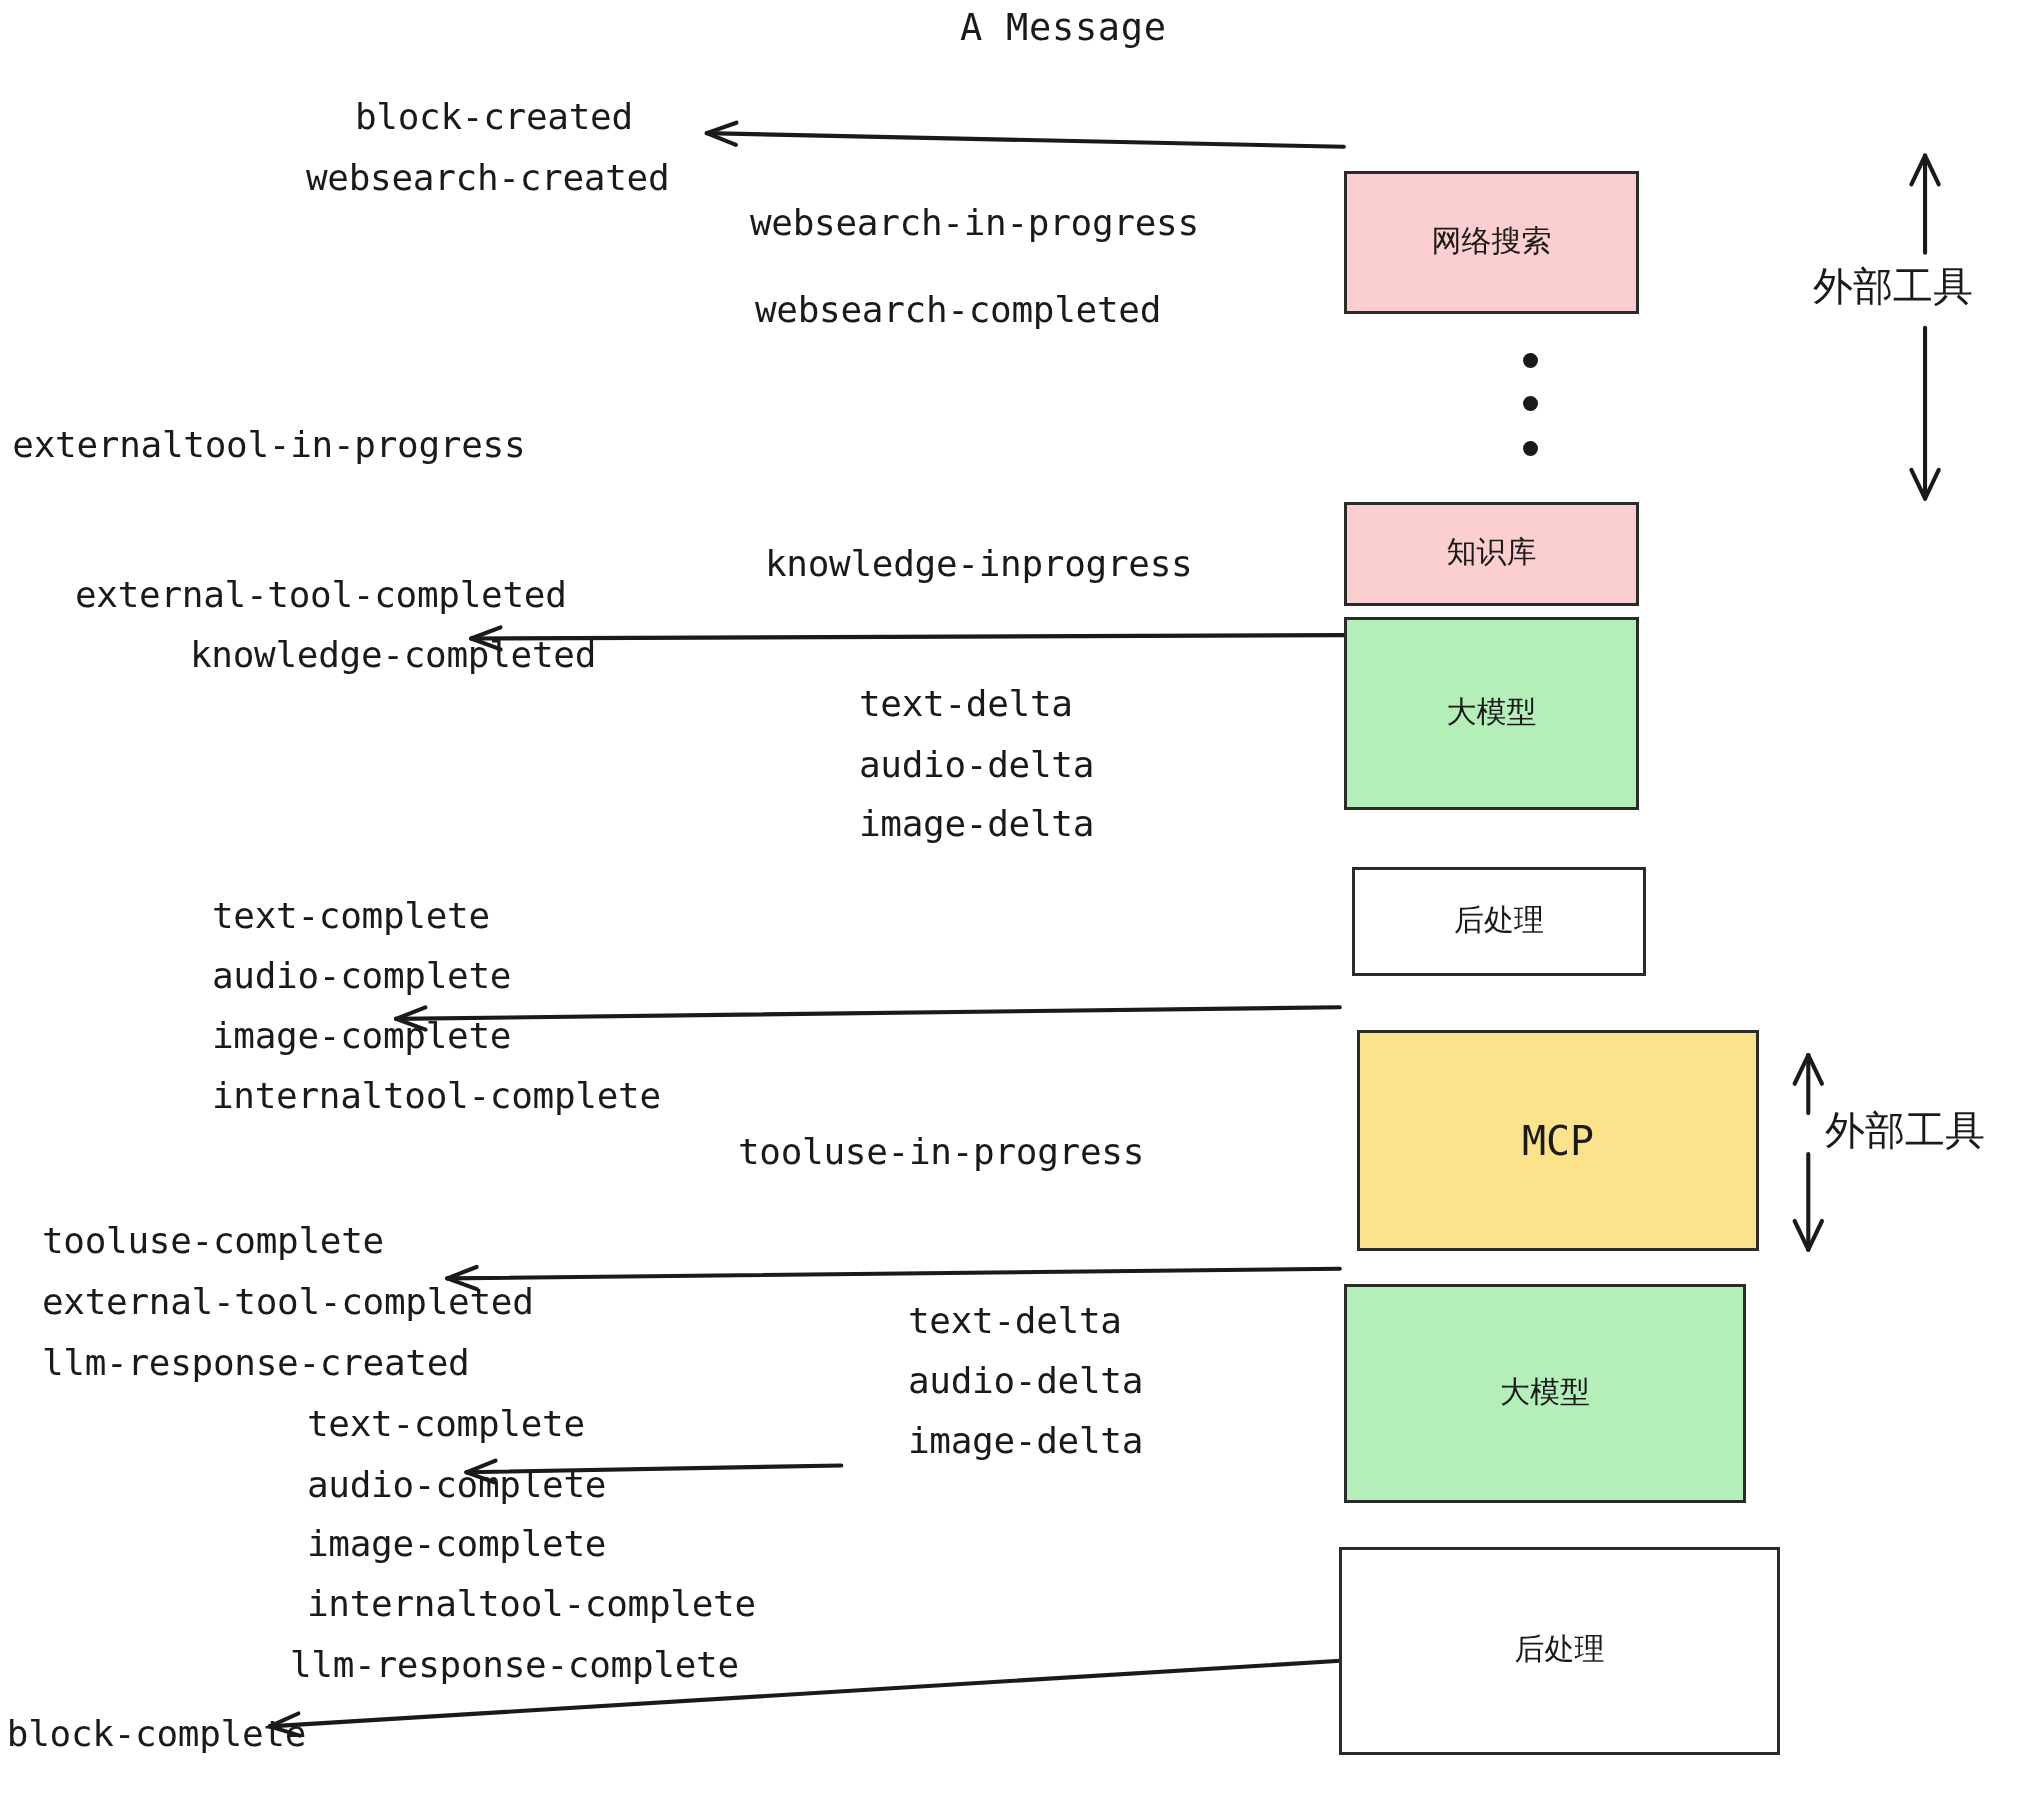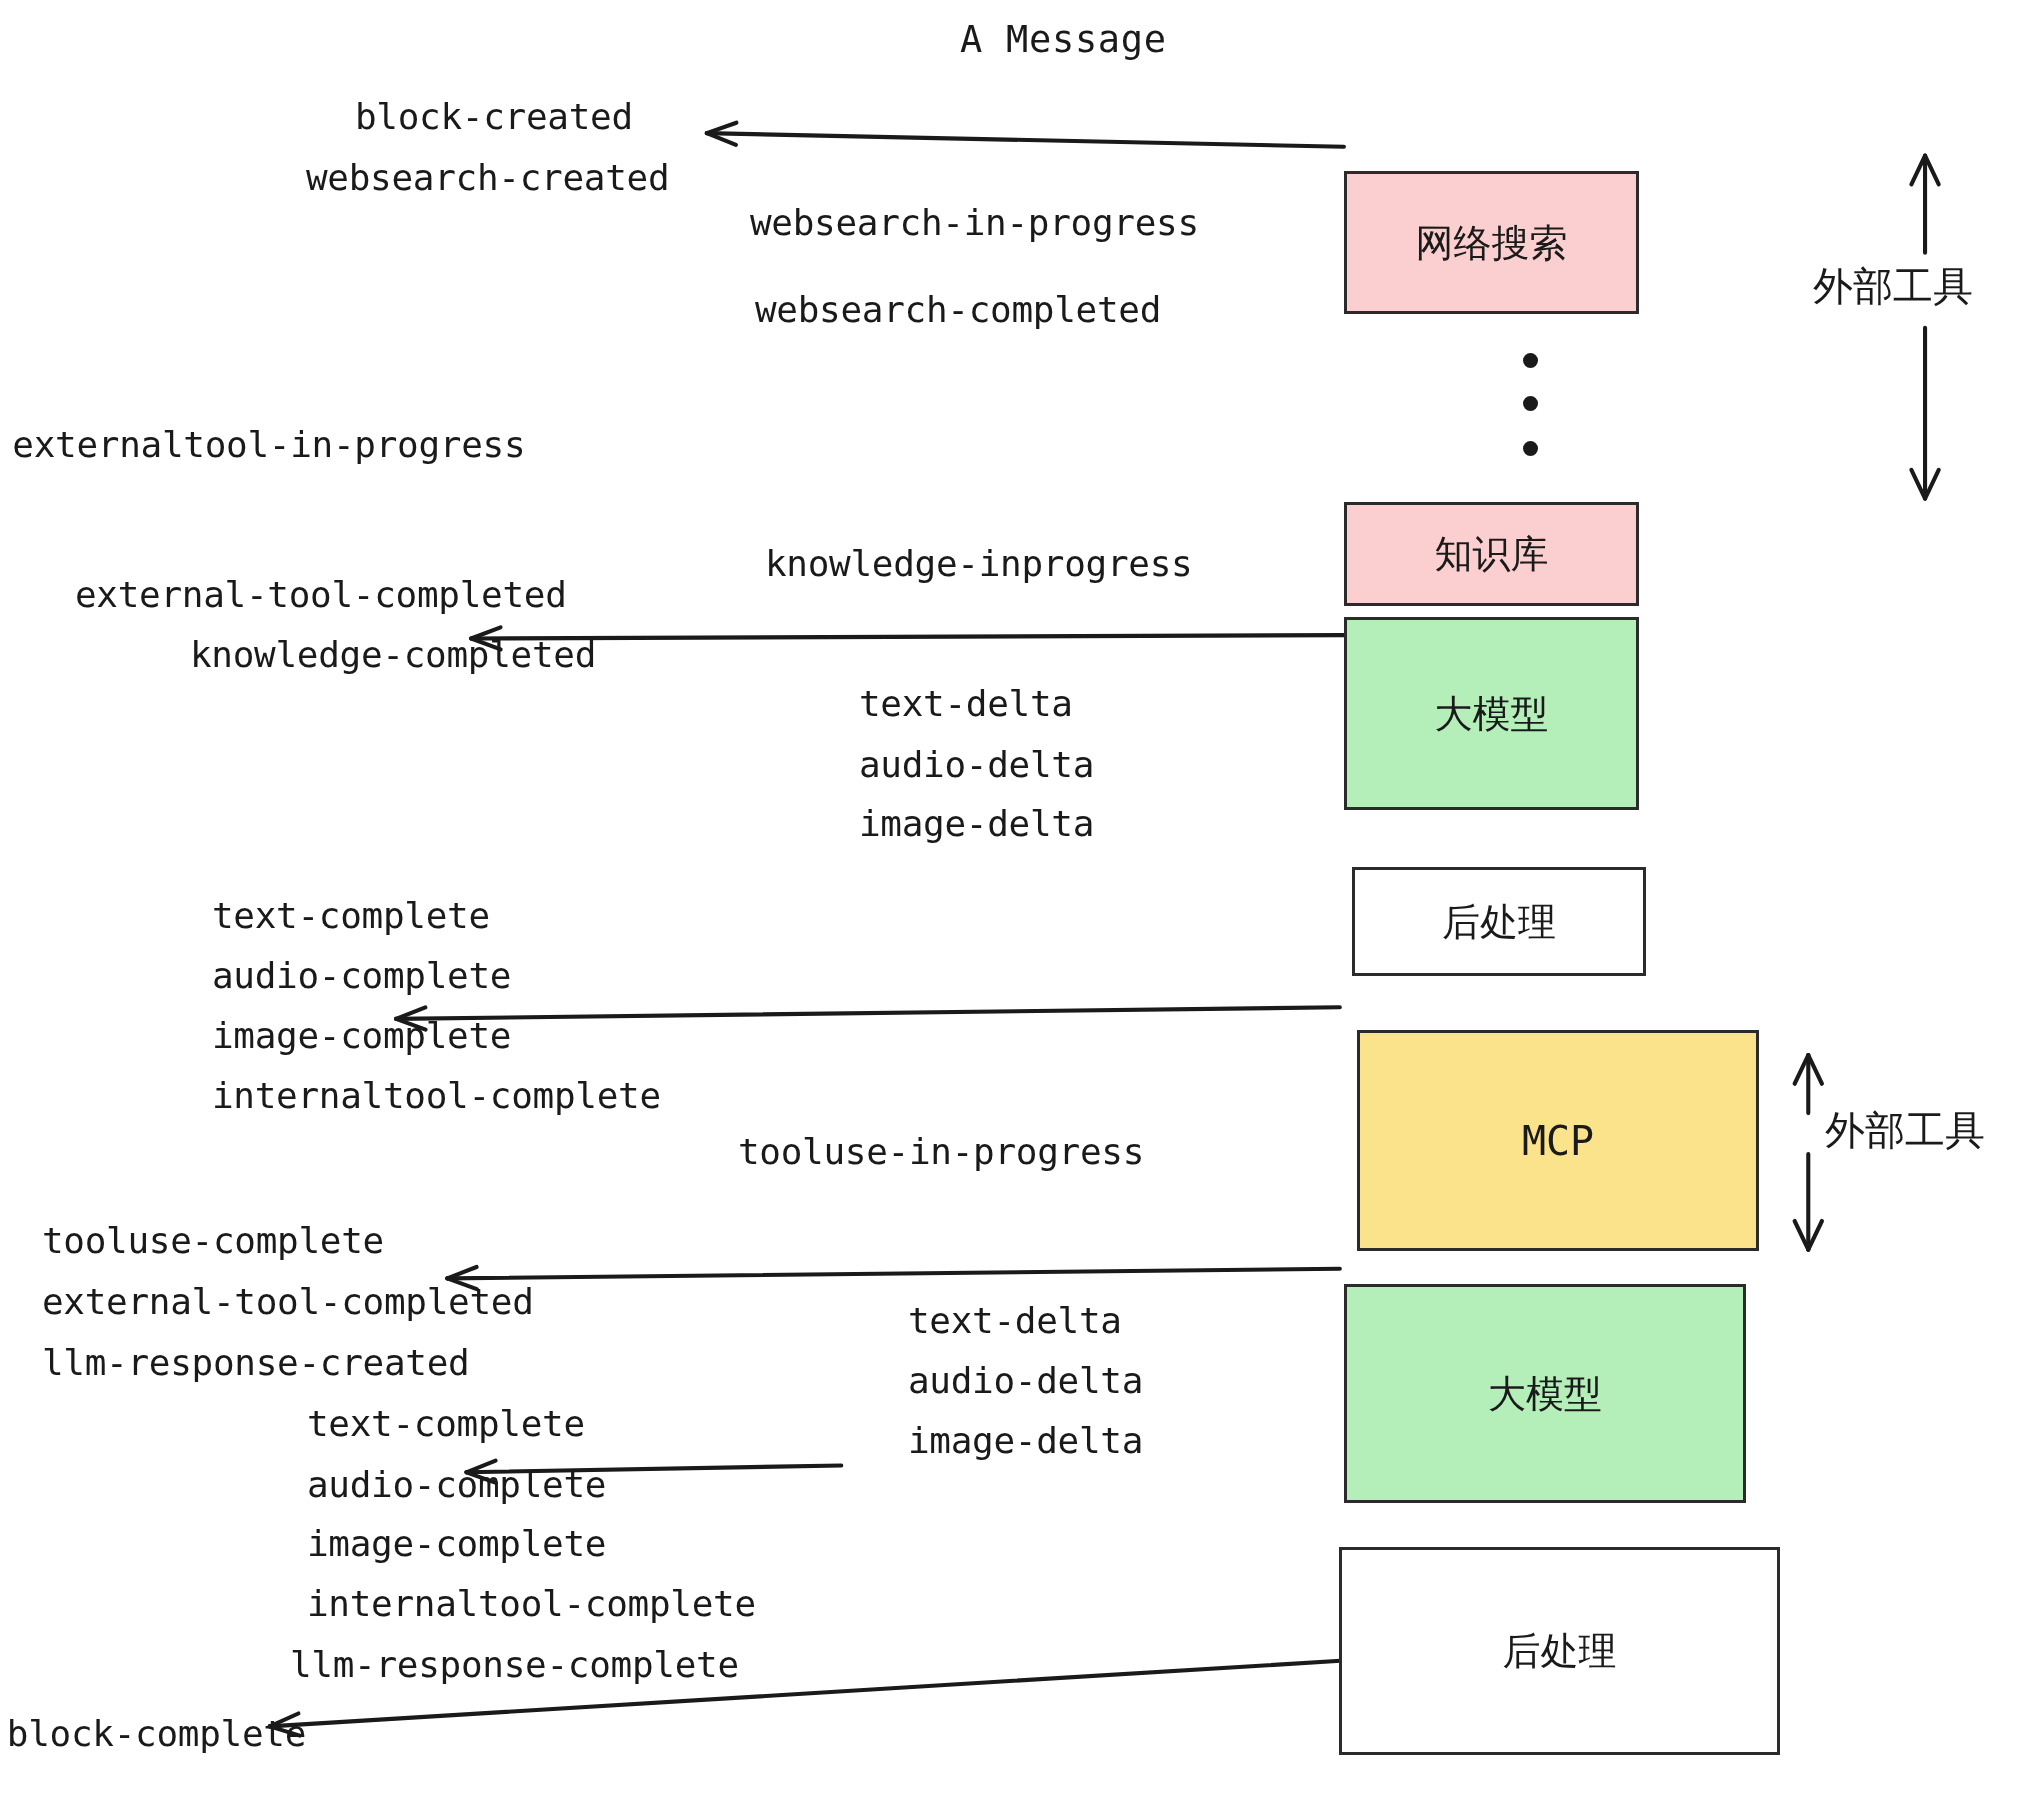--- a/index.html
+++ b/index.html
@@ -34,22 +34,22 @@
   }
   .box {
     position: absolute;
     box-sizing: border-box;
     border: 3.4px solid #2b2b2b;
     display: flex;
     align-items: center;
     justify-content: center;
   }
   .box span {
-    font-family: Liberation Serif, serif;
-    font-size: 38px;
+    font-family: Liberation Mono, monospace;
+    font-size: 30px;
     color: #1a1a1a;
     line-height: 1;
     white-space: nowrap;
   }
   .box.mcp span {
     font-family: "DejaVu Sans Mono", "Liberation Mono", monospace;
     font-size: 40px;
   }
   .side-label {
     position: absolute;
@@ -73,21 +73,21 @@
     width: 2035px;
     height: 1796px;
     pointer-events: none;
   }
 </style>
 </head>
 <body>
 
 <div id="canvas">
 
-  <div class="title" style="left:960px; top:5.5px;margin-top:12px;">A Message</div>
+  <div class="title" style="left:960px; top:5.5px;">A Message</div>
 
   <svg class="overlay" viewBox="0 0 2980 2630">
     <g id="flow-arrows" stroke="#1a1a1a" stroke-width="6" fill="none" stroke-linecap="round">
         <g>
           <line x1="1968" y1="215" x2="1035" y2="195"></line>
           <line x1="1035" y1="195" x2="1078.3886520379467" y2="179.72175159483308"></line>
           <line x1="1035" y1="195" x2="1077.6940799947688" y2="212.1235374090836"></line>
         </g>
         <g>
           <line x1="1968" y1="930" x2="690" y2="935"></line>

